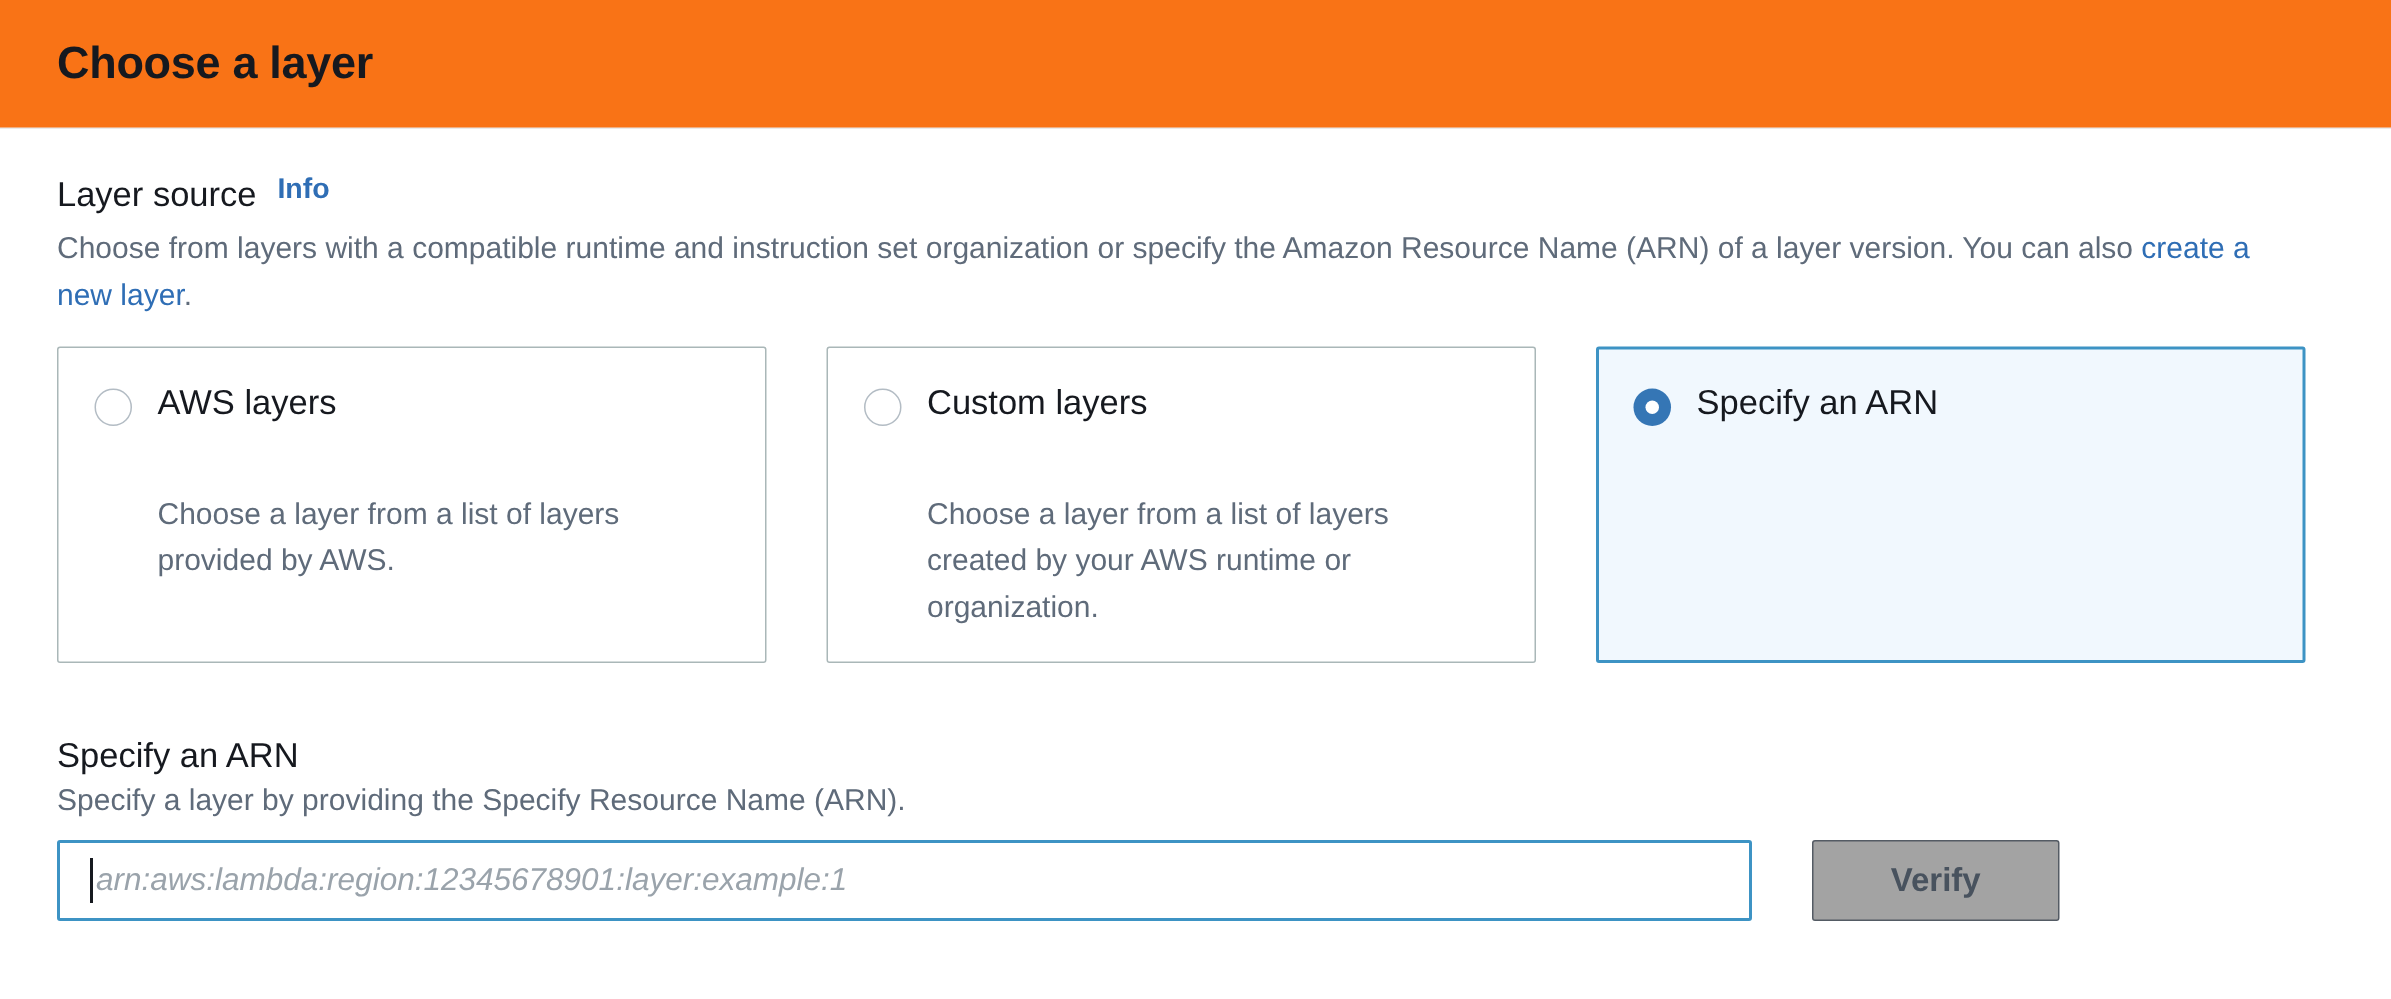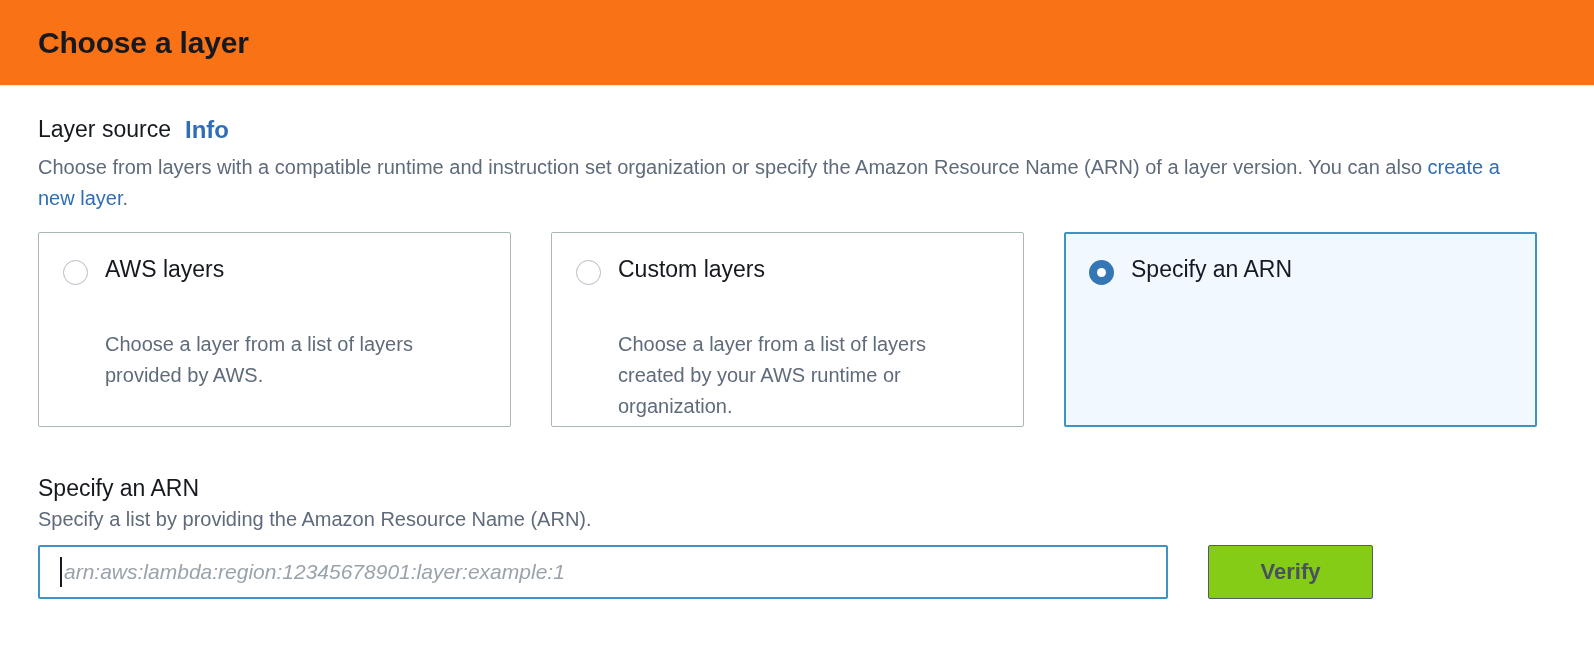--- a/index.html
+++ b/index.html
@@ -42,21 +42,21 @@
     align-items: flex-start;
     gap: 14px;
     margin-bottom: 8px;
   }
   .field-label {
     font-size: 23px;
     color: #16191f;
     font-weight: normal;
   }
   .info-link {
-    font-size: 24px;
+    font-size: 19px;
     font-weight: bold;
     color: #2f6eb5;
     text-decoration: none;
     cursor: pointer;
   }
   .field-description {
     font-size: 20px;
     line-height: 1.55;
     color: #5f6b7a;
     max-width: 1470px;
@@ -74,21 +74,21 @@
     gap: 40px;
     align-items: stretch;
   }
   .tile {
     box-sizing: border-box;
     width: 473px;
     min-height: 178px;
     border: 1px solid #aab7b8;
     border-radius: 2px;
     background: #ffffff;
-    padding: 22px 24px 4px 24px;
+    padding: 22px 24px 20px 24px;
     display: flex;
     gap: 17px;
     cursor: pointer;
   }
   .tile.selected {
     border: 2px solid #3d93c4;
     background: #f1f8fe;
     padding: 21px 23px 19px 23px;
   }
 
@@ -188,21 +188,21 @@
     top: 12px;
     width: 2px;
     height: 30px;
     background: #16191f;
   }
 
   .verify-button {
     box-sizing: border-box;
     min-width: 165px;
     height: 54px;
-    background: #84cc16;
+    background: #a3a3a3;
     border: 1.6px solid #545b64;
     border-radius: 2px;
     color: #48525e;
     font-family: "Liberation Sans", sans-serif;
     font-size: 22px;
     font-weight: bold;
     cursor: pointer;
     padding: 0 22px;
   }
 </style>
@@ -244,21 +244,21 @@
       <span class="radio checked"></span>
       <span class="tile-text">
         <span class="tile-title">Specify an ARN</span>
       </span>
     </div>
 
   </div>
 
   <div class="arn-section">
     <div class="section-heading">Specify an ARN</div>
-    <p class="section-sub">Specify a list by providing the Amazon Resource Name (ARN).</p>
+    <p class="section-sub">Specify a layer by providing the Specify Resource Name (ARN).</p>
 
     <div class="arn-row">
       <span class="arn-input-wrap">
         <input class="arn-input" type="text" placeholder="arn:aws:lambda:region:12345678901:layer:example:1" style="">
         <span class="caret"></span>
       </span>
       <button class="verify-button">Verify</button>
     </div>
   </div>
 

